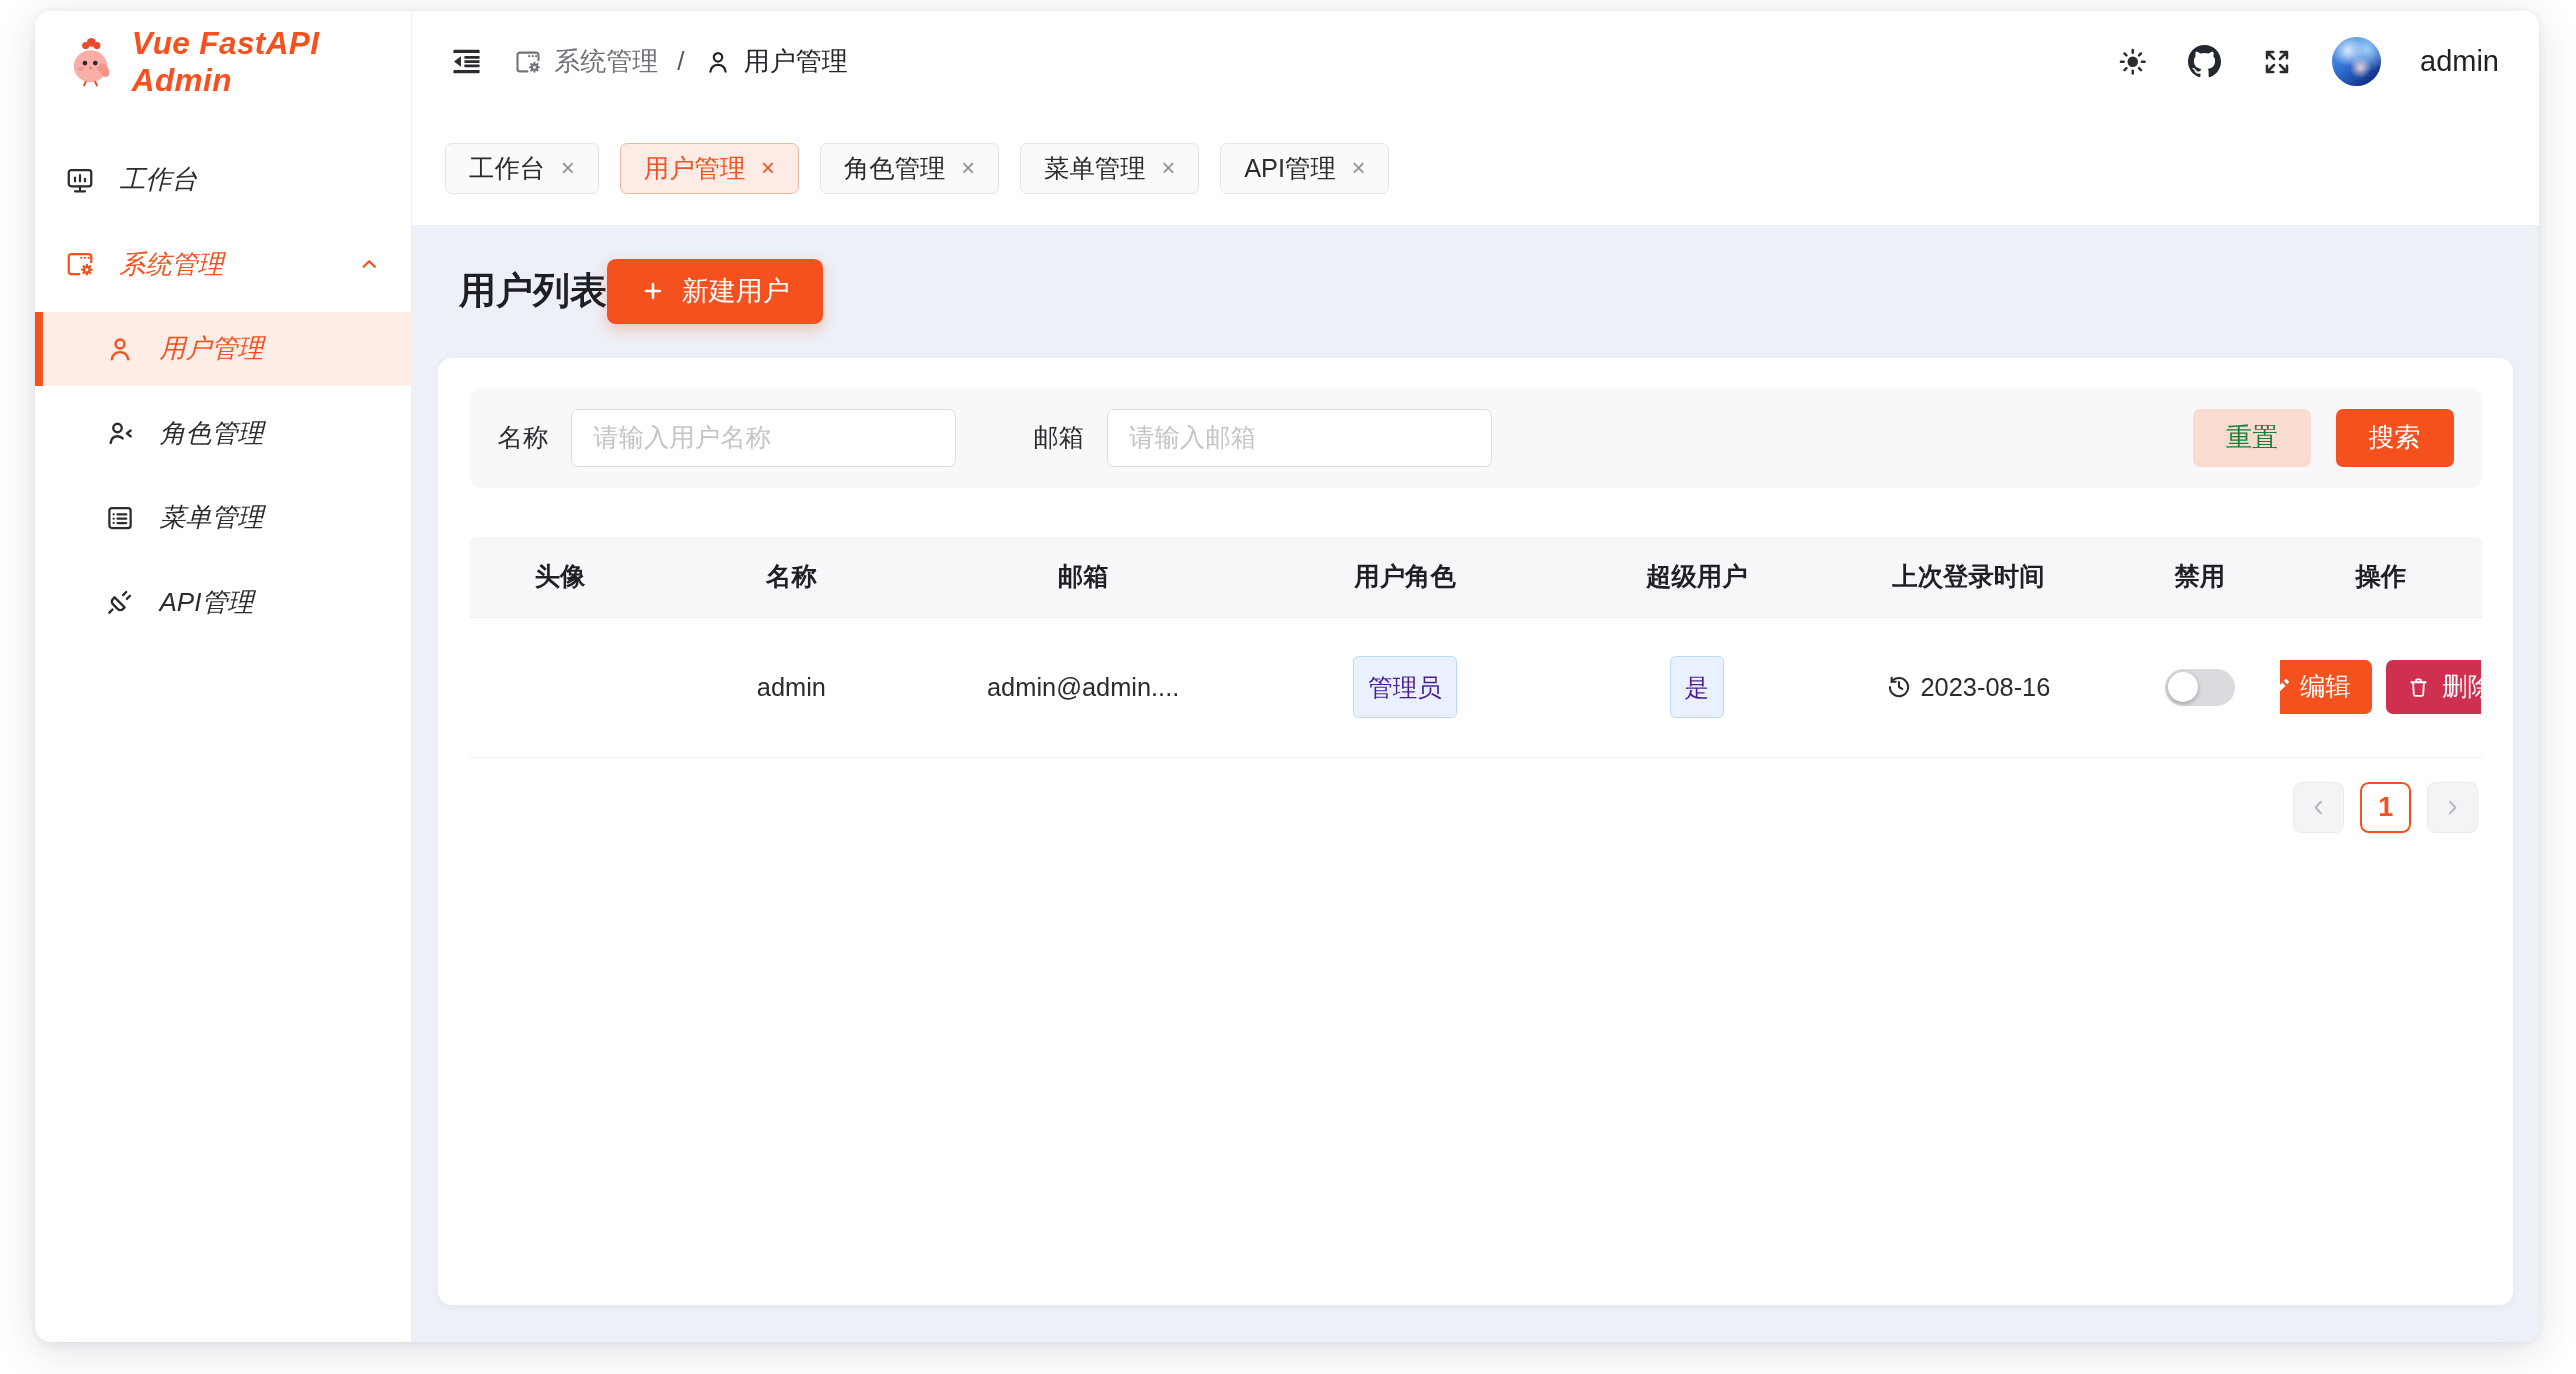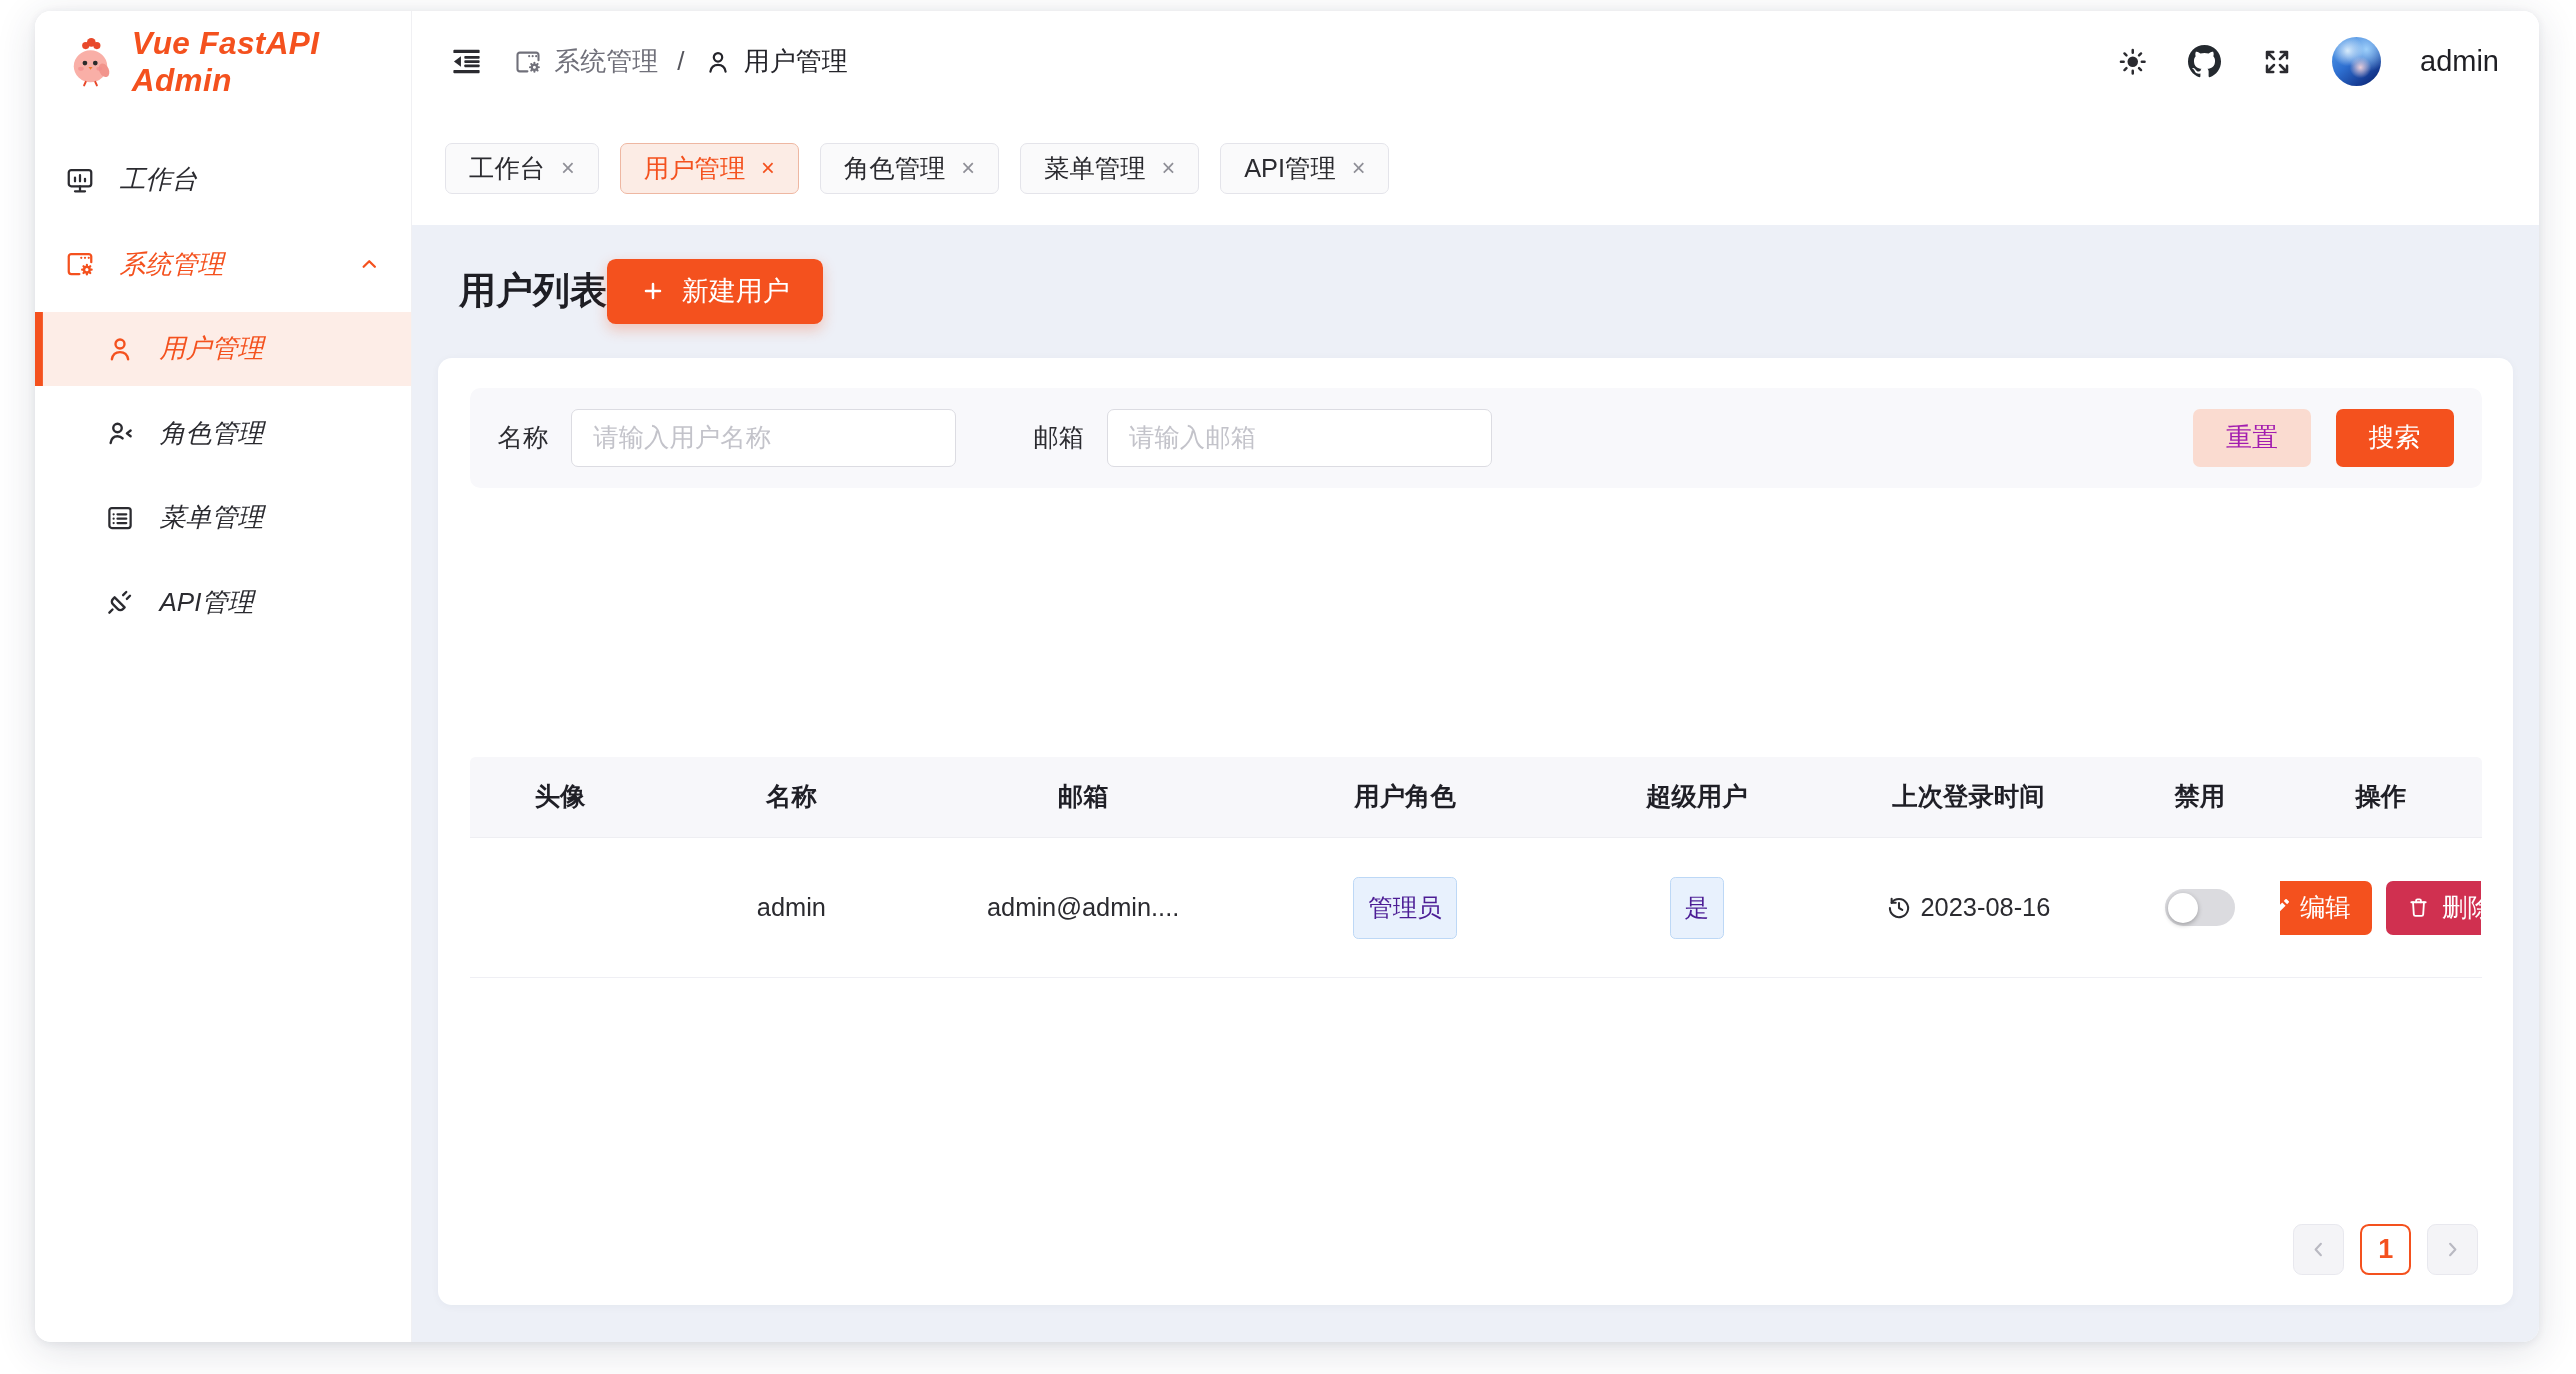--- a/index.html
+++ b/index.html
@@ -51,31 +51,31 @@
   .tab.active .x { color:#F4511E; }
 
   
   .content { flex:1; min-height:0; background:#edf0f7; padding:0 26px; display:flex; flex-direction:column; }
   .page-head { height:133px; flex:none; display:flex; align-items:center; justify-content:flex-start; padding:0 21px; }
   .page-title { font-size:37px; font-weight:700; color:#1e1e24; }
   .btn-new { height:65px; background:#F4511E; color:#fff; border:none; border-radius:8.8px; padding:0 33px; font-size:27px;
              display:inline-flex; align-items:center; gap:15.8px; cursor:pointer; box-shadow:0 5.3px 14px rgba(244,81,30,.28); }
 
   .card { flex:1; min-height:0; background:#fff; border-radius:14px; margin-bottom:37px; padding:30px 31.5px;
-          display:flex; flex-direction:column; box-shadow:0 1.8px 8.8px rgba(30,40,80,.04);justify-content:space-between; }
+          display:flex; flex-direction:column; box-shadow:0 1.8px 8.8px rgba(30,40,80,.04); }
 
   .search-panel { flex:none; height:100px; background:#f8f8fb; border-radius:10.5px; display:flex; align-items:center; padding:0 28px; }
   .field { display:flex; align-items:center; gap:23px; }
   .field + .field { margin-left:77px; }
   .field-label { font-size:25.4px; color:#2b2b30; }
   .field input { width:385px; height:58px; border:0.9px solid #dcdce2; border-radius:7px; padding:0 21px;
                  font-size:25.4px; color:#2b2b30; background:#fff; outline:none; font-family:inherit; }
   ::placeholder { color:#c3c3ca; }
   .search-actions { margin-left:auto; display:flex; gap:24.5px; }
-  .btn-reset { height:58px; padding:0 33px; background:#fadbd0; color:#a21caf; border:none; border-radius:7px; font-size:26px; cursor:pointer; }
+  .btn-reset { height:58px; padding:0 33px; background:#fadbd0; color:#15803d; border:none; border-radius:7px; font-size:26px; cursor:pointer; }
   .btn-search { height:58px; padding:0 33px; background:#F4511E; color:#fff; border:none; border-radius:7px; font-size:26px; cursor:pointer; }
 
   .table { margin-top:49px; flex:none; }
   .thead { display:flex; background:#f7f7fa; height:81px; border-radius:5.3px 5.3px 0 0; border-bottom:0.9px solid #eeeef2; }
   .th, .td { display:flex; align-items:center; justify-content:center; font-size:25.4px; overflow:hidden; }
   .th { font-weight:700; color:#1f1f26; }
   .trow { display:flex; height:140px; border-bottom:0.9px solid #efeff4; color:#2b2b30; }
   .c0{width:9%} .c1{width:14%} .c2{width:15%} .c3{width:17%} .c4{width:12%} .c5{width:15%} .c6{width:8%} .c7{width:10%}
 
   .tag { display:inline-flex; align-items:center; height:62px; padding:0 14px; background:#e8f1fd;

